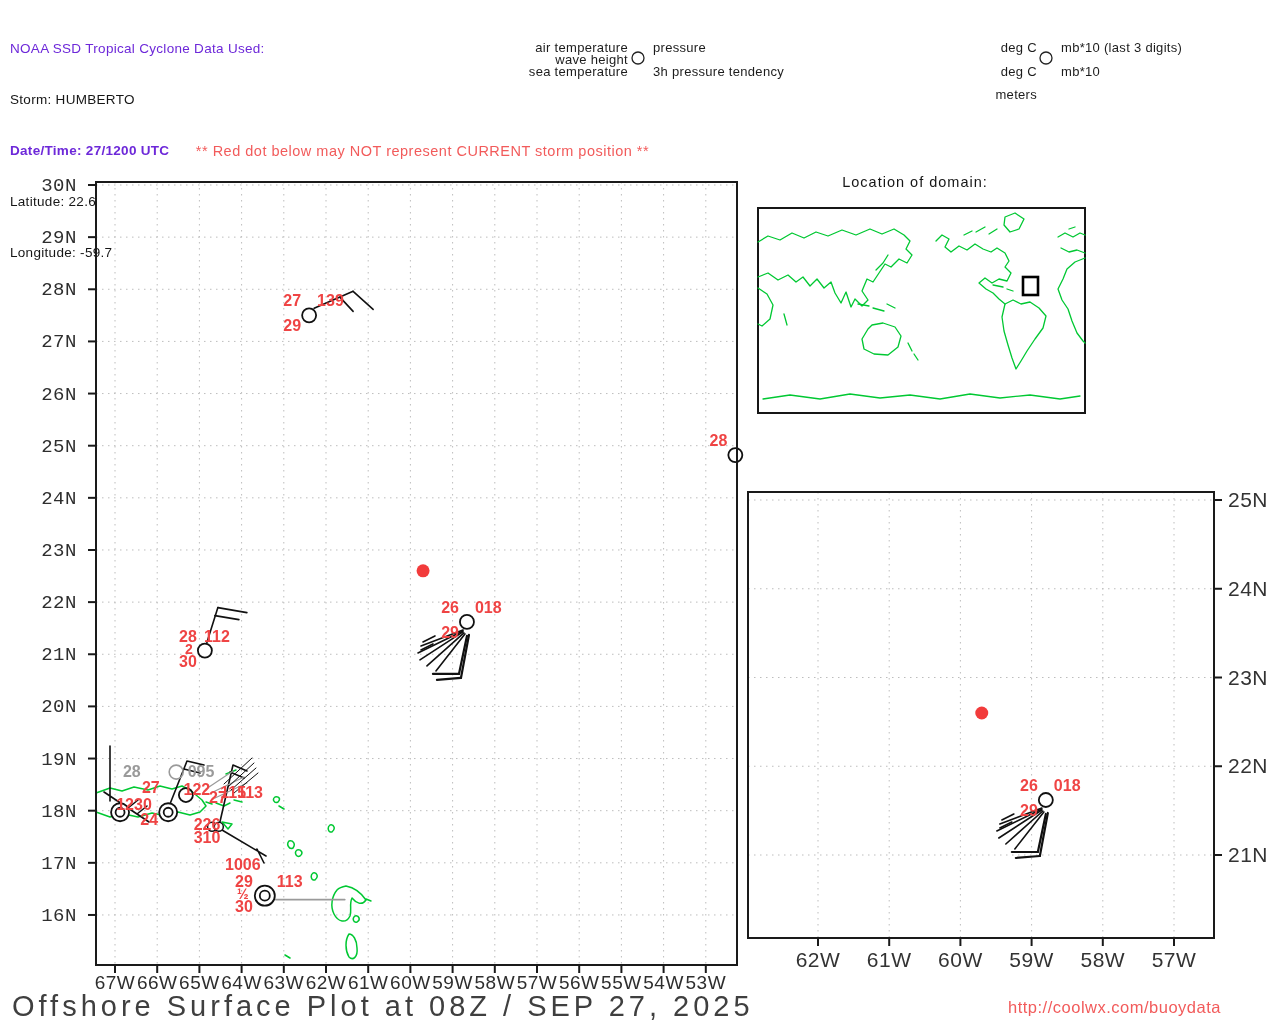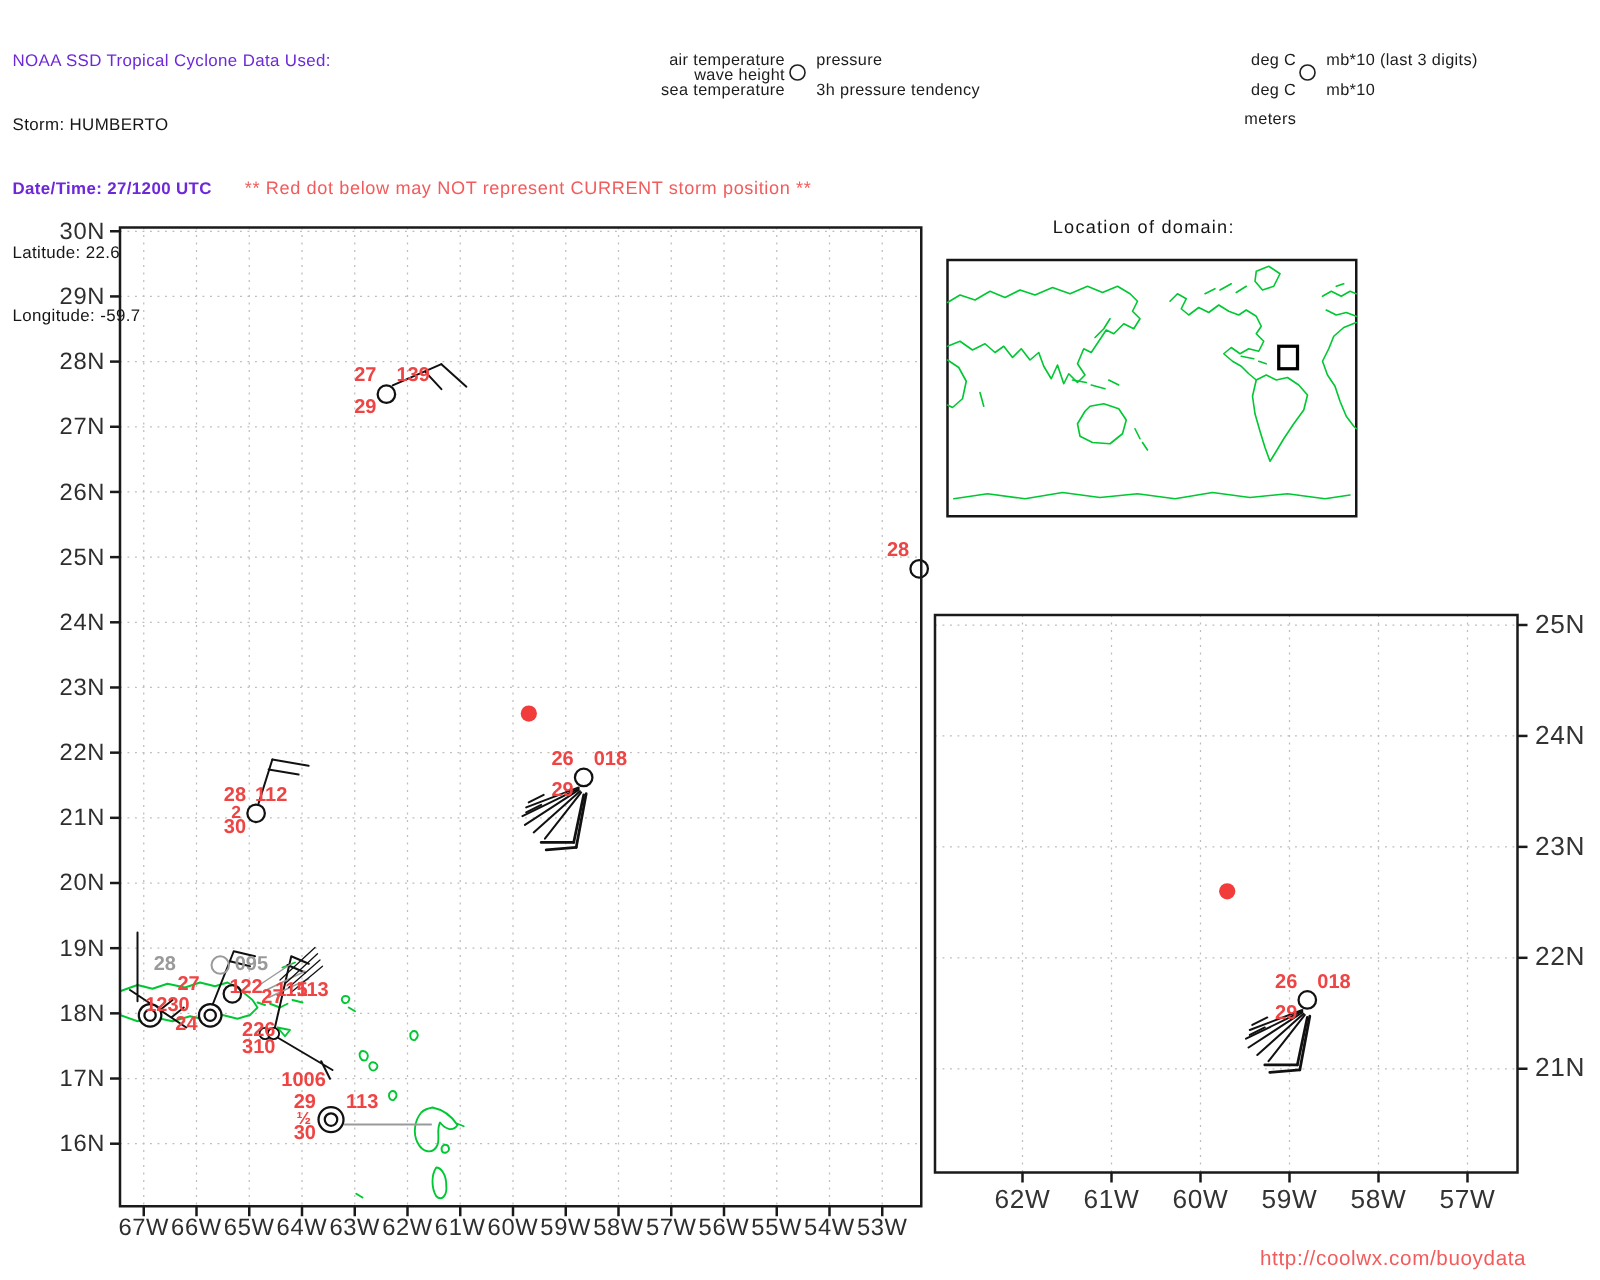--- a/index.html
+++ b/index.html
@@ -12,21 +12,21 @@
   .bold{font-weight:bold;}
   .caution{font-size:22px;letter-spacing:2px;text-align:center;}
   .warn{font-size:14.5px;letter-spacing:0.5px;text-align:center;}
   .leg{font-size:13px;letter-spacing:0.3px;color:#1c1c1c;line-height:12px;white-space:nowrap;}
   .leg.r{text-align:right;}
   .inset-title{font-size:14.5px;letter-spacing:1px;color:#161616;text-align:center;}
   .ftitle{font-size:29px;letter-spacing:4px;color:#3f3f3f;white-space:nowrap;}
   .furl{font-size:16.5px;letter-spacing:0.5px;}
   svg{position:absolute;left:0;top:0;}
   .axlab{position:absolute;font-size:19px;color:#2e2e2e;letter-spacing:0.5px;white-space:nowrap;}
-  .axlab.right{text-align:right;}
+  .axlab.right{text-align:center;font-family:Liberation Mono, monospace;}
   .axlab.ctr{text-align:center;}
   .axlab.big{font-size:21px;color:#333;}
   .stlab{position:absolute;font-size:16px;font-weight:bold;color:#ef4444;white-space:nowrap;line-height:16px;}
   .stlab.right{text-align:right;}
   .stlab.ctr{text-align:center;}
   .stlab.gray{color:#9a9a9a;}
   .stlab.small{font-size:14px;}
   #labels{position:absolute;left:0;top:0;width:1280px;height:1024px;pointer-events:none;}
 </style>
 </head>
@@ -329,14 +329,15 @@
       <div class="axlab big" style="left: 1228px; top: 488px; width: 60px;">25N</div>
       <div class="axlab big" style="left: 1228px; top: 576.75px; width: 60px;">24N</div>
       <div class="axlab big" style="left: 1228px; top: 665.5px; width: 60px;">23N</div>
       <div class="axlab big" style="left: 1228px; top: 754.25px; width: 60px;">22N</div>
       <div class="axlab big" style="left: 1228px; top: 843px; width: 60px;">21N</div>
       <div class="stlab right" style="left: 987.84px; top: 777.975px; width: 50px;">26</div>
       <div class="stlab right" style="left: 987.84px; top: 802.975px; width: 50px;">29</div>
       <div class="stlab " style="left: 1053.84px; top: 777.975px; width: 60px;">018</div>
     </div>
 
+  <div class="abs ftitle" style="left:12px;top:990px;">Offshore Surface Plot at 08Z / SEP 27, 2025</div>
   <div class="abs furl salmon" style="left:1008px;top:998px;">http://coolwx.com/buoydata</div>
 </div>
 
 </body></html>

